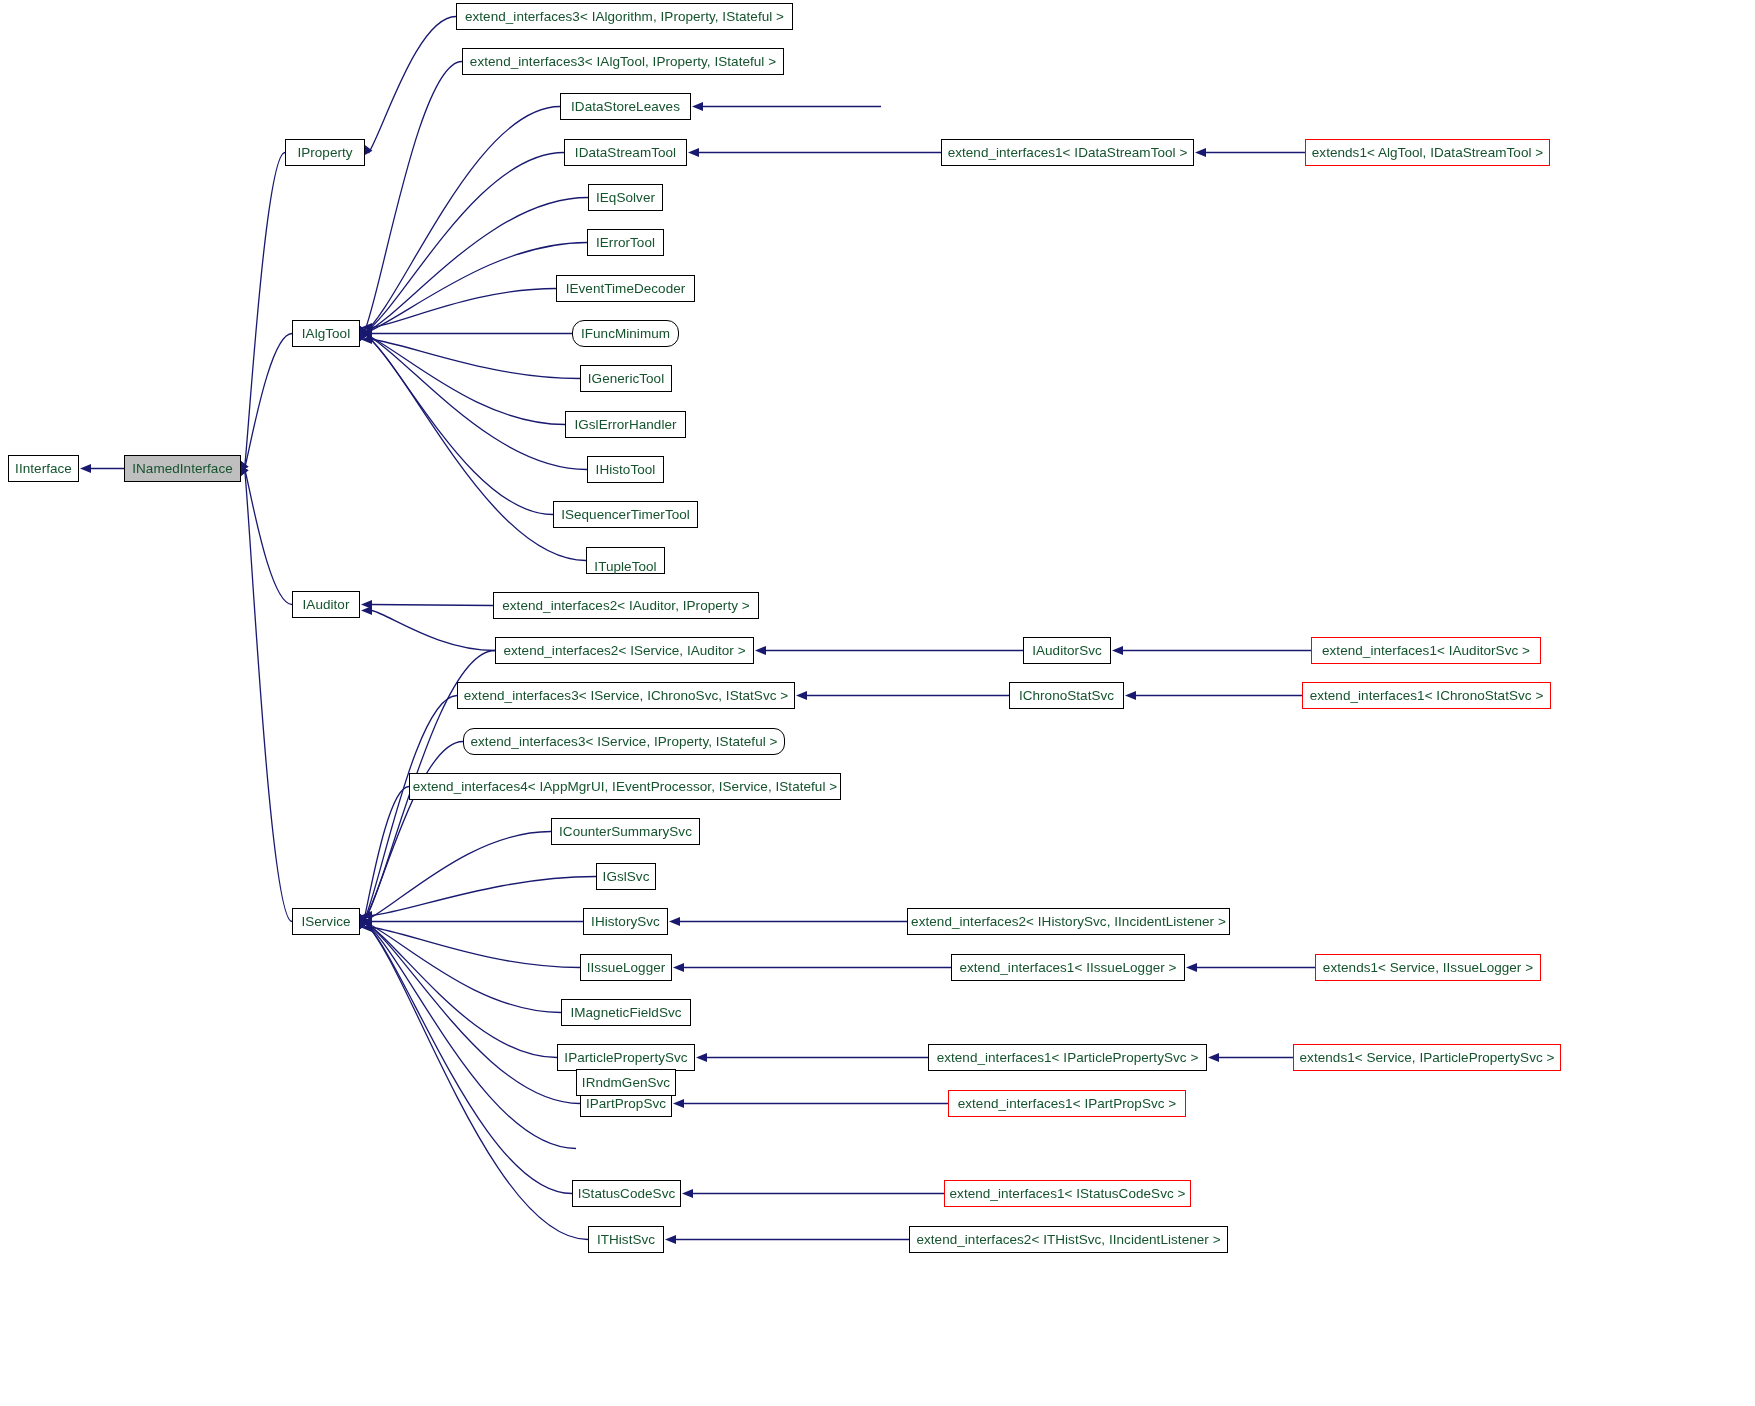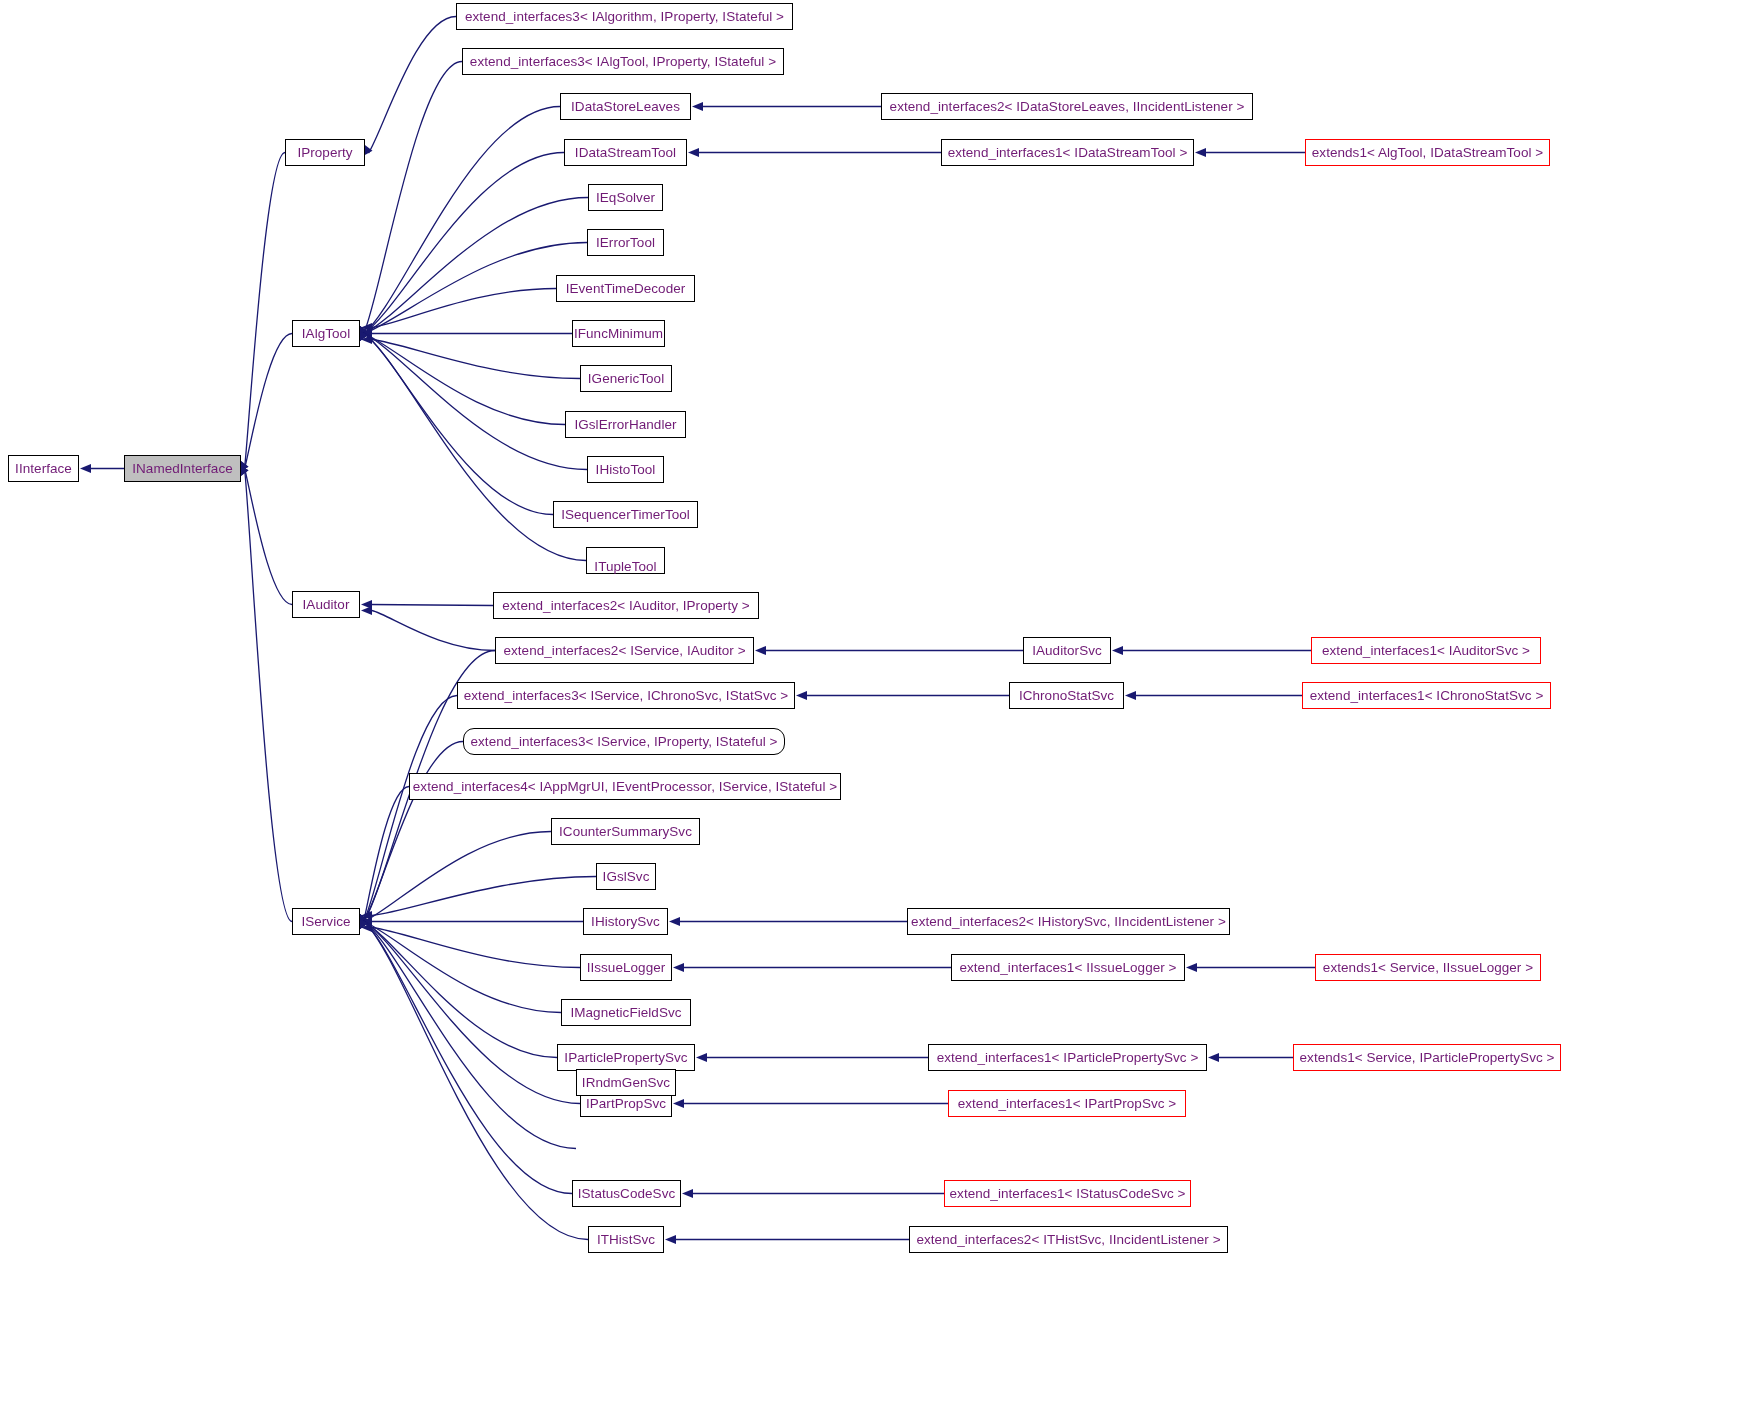--- a/index.html
+++ b/index.html
@@ -20,21 +20,21 @@
     left: 0; top: 0;
     width: 1755px;
     height: 1406px;
     pointer-events: none;
   }
   .node {
     position: absolute;
     box-sizing: border-box;
     border: 1px solid #000000;
     background: #ffffff;
-    color: #701a75;
+    color: #14532d;
     font-size: 13.5px;
     line-height: 1;
     display: flex;
     align-items: center;
     justify-content: center;
     white-space: nowrap;
     height: 27px;
     padding: 0 8px;
     letter-spacing: 0.05px;
   }
@@ -185,21 +185,21 @@
     </div>
     <div class="node" style="left: 588px; top: 184px; width: 75px;">
       <span class="node-label">IEqSolver</span>
     </div>
     <div class="node" style="left: 587px; top: 229px; width: 77px;">
       <span class="node-label">IErrorTool</span>
     </div>
     <div class="node" style="left: 556px; top: 275px; width: 139px;">
       <span class="node-label">IEventTimeDecoder</span>
     </div>
-    <div class="node" style="left: 572px; top: 320px; width: 93px;">
+    <div class="node" style="left: 572px; top: 320px; width: 107px; border-radius: 12px;">
       <span class="node-label">IFuncMinimum</span>
     </div>
     <div class="node" style="left: 580px; top: 365px; width: 92px;">
       <span class="node-label">IGenericTool</span>
     </div>
     <div class="node" style="left: 565px; top: 411px; width: 121px;">
       <span class="node-label">IGslErrorHandler</span>
     </div>
     <div class="node" style="left: 587px; top: 456px; width: 77px;">
       <span class="node-label">IHistoTool</span>
@@ -247,23 +247,20 @@
       <span class="node-label">IPartPropSvc</span>
     </div>
     <div class="node" style="left: 576px; top: 1069px; width: 100px;">
       <span class="node-label">IRndmGenSvc</span>
     </div>
     <div class="node" style="left: 572px; top: 1180px; width: 109px;">
       <span class="node-label">IStatusCodeSvc</span>
     </div>
     <div class="node" style="left: 588px; top: 1226px; width: 76px;">
       <span class="node-label">ITHistSvc</span>
-    </div>
-    <div class="node" style="left: 881px; top: 93px; width: 372px;">
-      <span class="node-label">extend_interfaces2&lt; IDataStoreLeaves, IIncidentListener &gt;</span>
     </div>
     <div class="node" style="left: 941px; top: 139px; width: 253px;">
       <span class="node-label">extend_interfaces1&lt; IDataStreamTool &gt;</span>
     </div>
     <div class="node red" style="left: 1305px; top: 139px; width: 245px;">
       <span class="node-label">extends1&lt; AlgTool, IDataStreamTool &gt;</span>
     </div>
     <div class="node" style="left: 1023px; top: 637px; width: 88px;">
       <span class="node-label">IAuditorSvc</span>
     </div>

